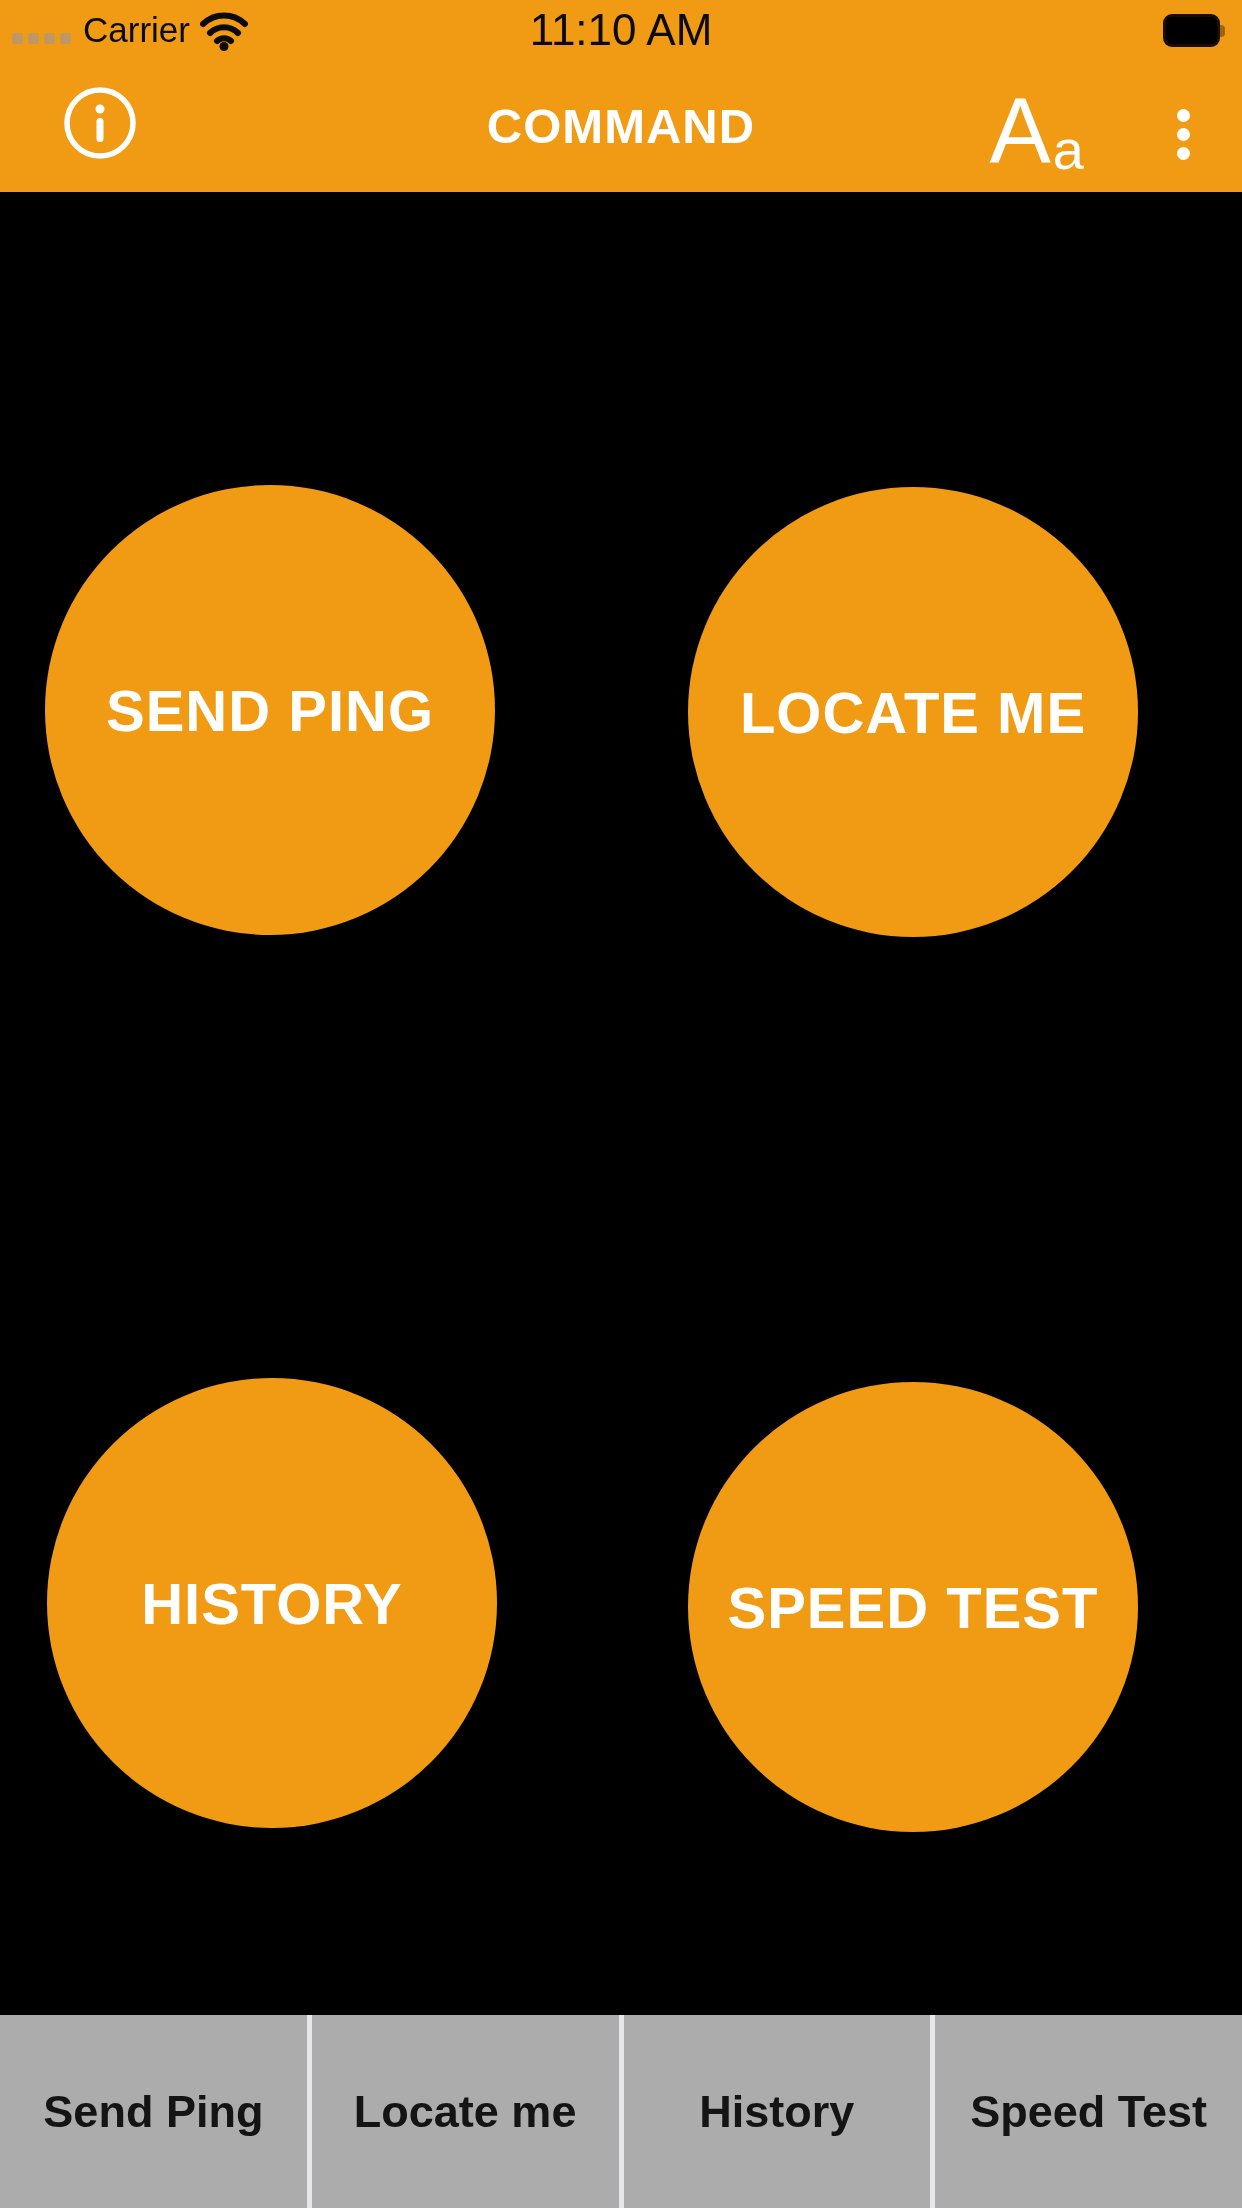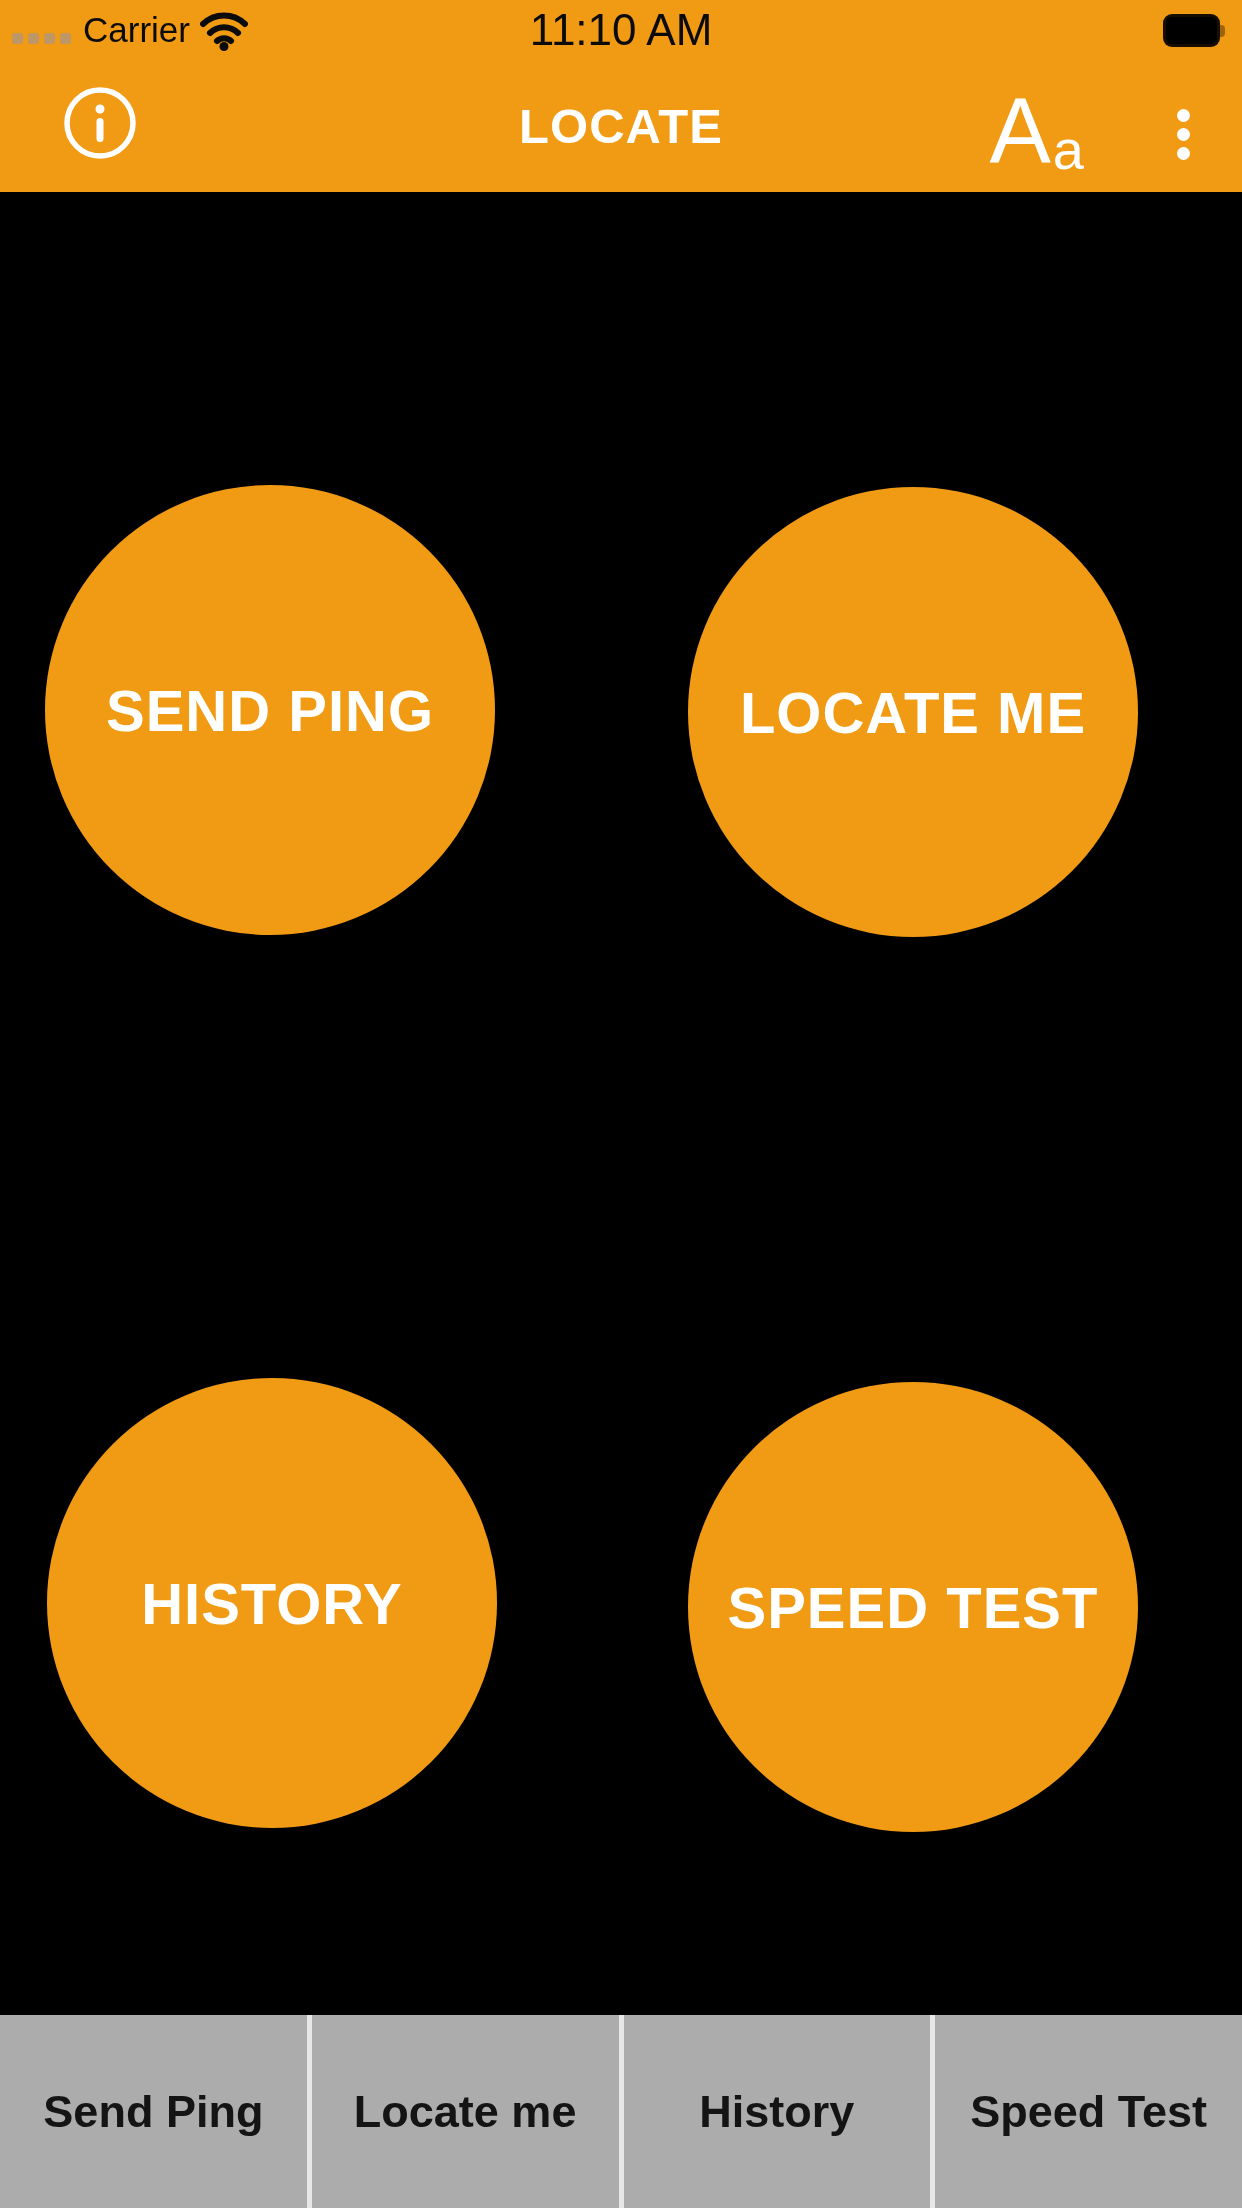--- a/index.html
+++ b/index.html
@@ -150,21 +150,21 @@
   </div>
 
   <div class="nav-bar">
     <div class="info-button">
       <svg width="76" height="76" viewBox="0 0 76 76">
         <circle cx="38" cy="38" r="33" fill="none" stroke="#fff" stroke-width="5.5"></circle>
         <circle cx="38" cy="24" r="4.5" fill="#fff"></circle>
         <rect x="34.5" y="33" width="7" height="24" rx="3.5" fill="#fff"></rect>
       </svg>
     </div>
-    <div class="page-title">LOCATE</div>
+    <div class="page-title">COMMAND</div>
     <div class="font-size-button">
       <span class="font-glyph-large">A</span>
       <span class="font-glyph-small">a</span>
     </div>
     <div class="menu-button">
       <span></span>
       <span></span>
       <span></span>
     </div>
   </div>

